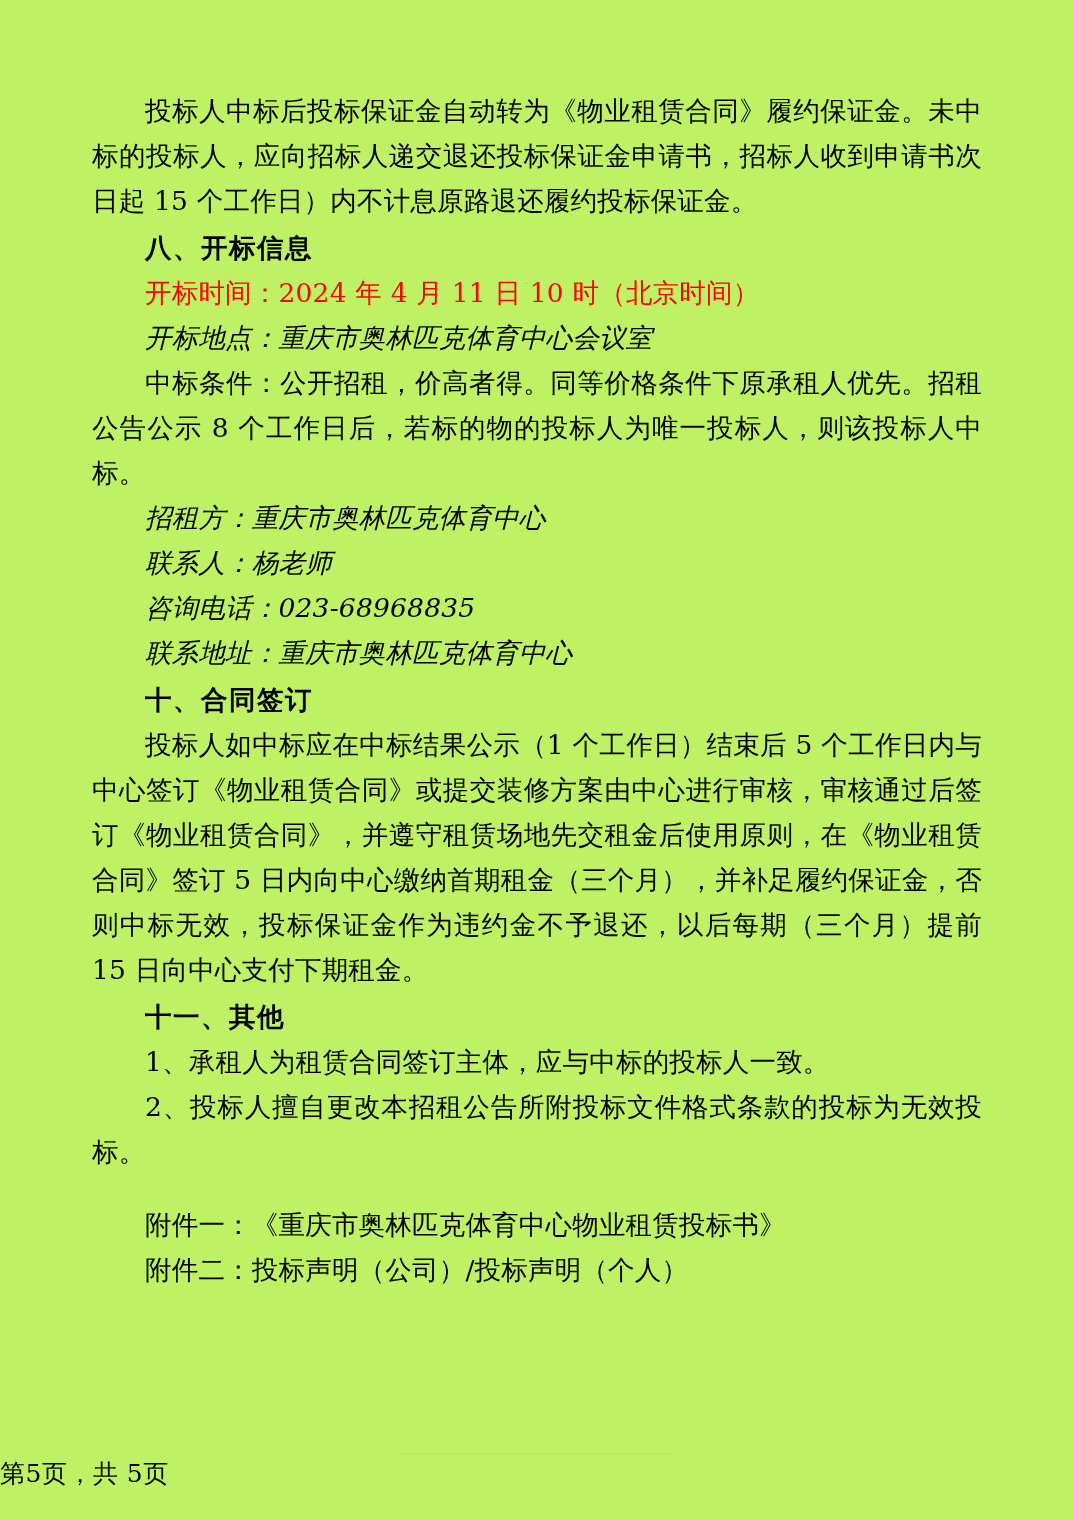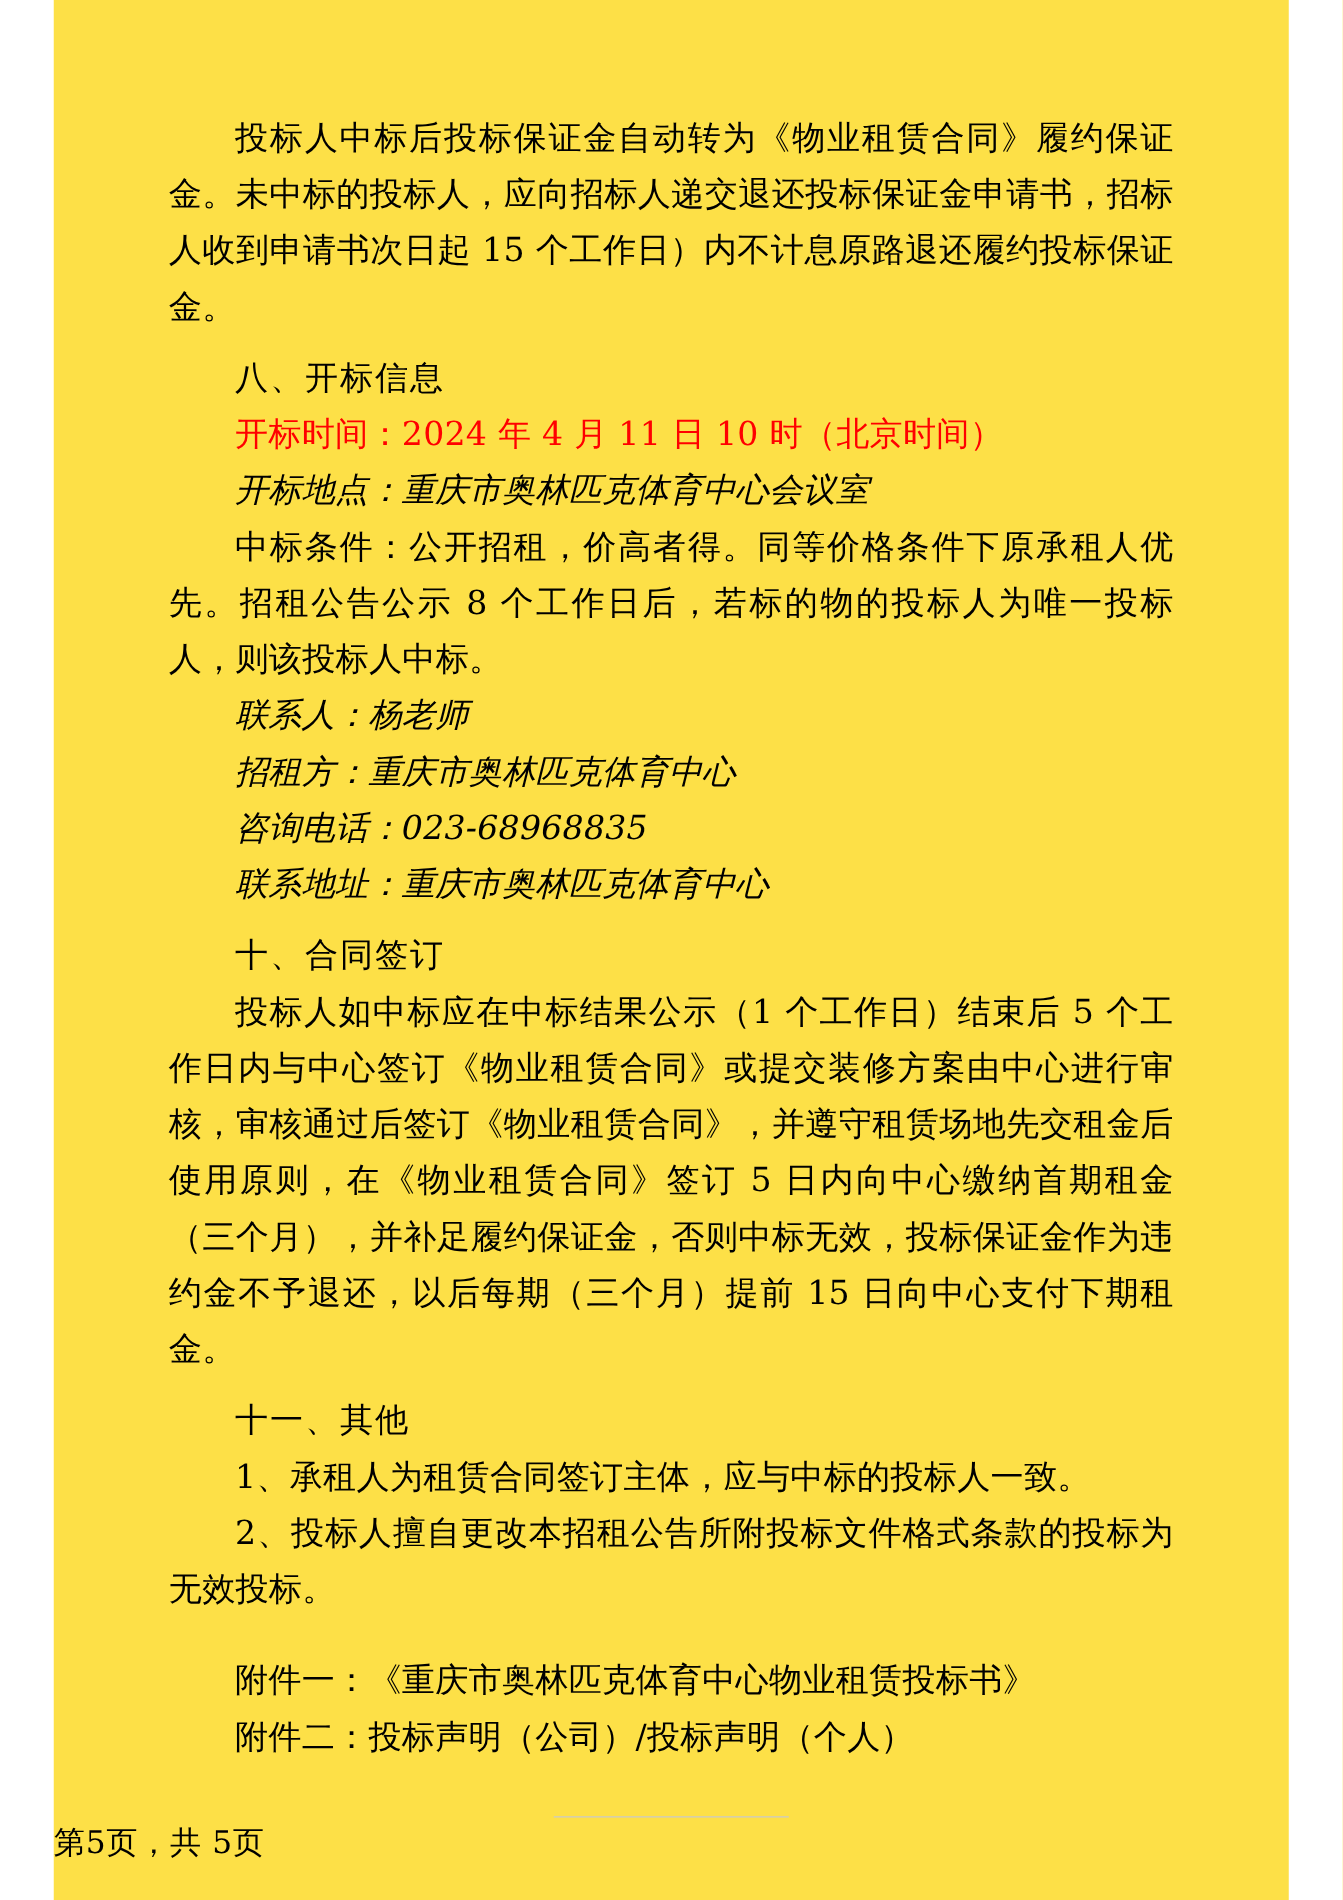--- a/index.html
+++ b/index.html
@@ -6,46 +6,46 @@
     margin: 0;
     padding: 0;
     background: #ffffff;
   }
   body {
     font-family: "DejaVu Serif", "Liberation Serif", serif;
     color: #000000;
   }
   .page {
     position: relative;
-    width: 988px;
+    width: 1074px;
     height: 1520px;
     margin: 0 auto;
-    background: #fde047;
+    background: #bef264;
     box-sizing: border-box;
     padding: 88px 92px 0 92px;
     overflow: hidden;
   }
   .doc-body {
     font-size: 26.5px;
     line-height: 45px;
     letter-spacing: 0.2px;
     text-align: justify;
     text-justify: inter-ideograph;
   }
   p {
     margin: 0;
   }
   .para {
     text-indent: 2em;
   }
   .heading {
-    font-weight: normal;
+    font-weight: bold;
     text-indent: 2em;
     letter-spacing: 1.5px;
-    margin-top: 12px;
+    margin-top: 2px;
   }
   .heading-nospace {
     font-weight: bold;
     text-indent: 2em;
     letter-spacing: 1.2px;
   }
   .red {
     color: #ff0000;
     text-indent: 2em;
   }
@@ -91,23 +91,23 @@
 
     <p class="heading">八、开标信息</p>
 
     <p class="red">开标时间：2024 年 4 月 11 日 10 时（北京时间）</p>
 
     <p class="indent-line">开标地点：重庆市奥林匹克体育中心会议室</p>
 
     <p class="para">中标条件：公开招租，价高者得。同等价格条件下原承租人优先。招租公告公示 8 个工作日后，若标的物的投标人为唯一投标人，则该投标人中标。</p>
 
 
+    <p class="indent-line">招租方：重庆市奥林匹克体育中心</p>
+
     <p class="indent-line">联系人：杨老师</p>
-
-    <p class="indent-line">招租方：重庆市奥林匹克体育中心</p>
 
     <p class="indent-line">咨询电话：023-68968835</p>
 
     <p class="indent-line">联系地址：重庆市奥林匹克体育中心</p>
 
     <p class="heading">十、合同签订</p>
 
     <p class="para">投标人如中标应在中标结果公示（1 个工作日）结束后 5 个工作日内与中心签订《物业租赁合同》或提交装修方案由中心进行审核，审核通过后签订《物业租赁合同》，并遵守租赁场地先交租金后使用原则，在《物业租赁合同》签订 5 日内向中心缴纳首期租金（三个月），并补足履约保证金，否则中标无效，投标保证金作为违约金不予退还，以后每期（三个月）提前 15 日向中心支付下期租金。</p>
 
 

